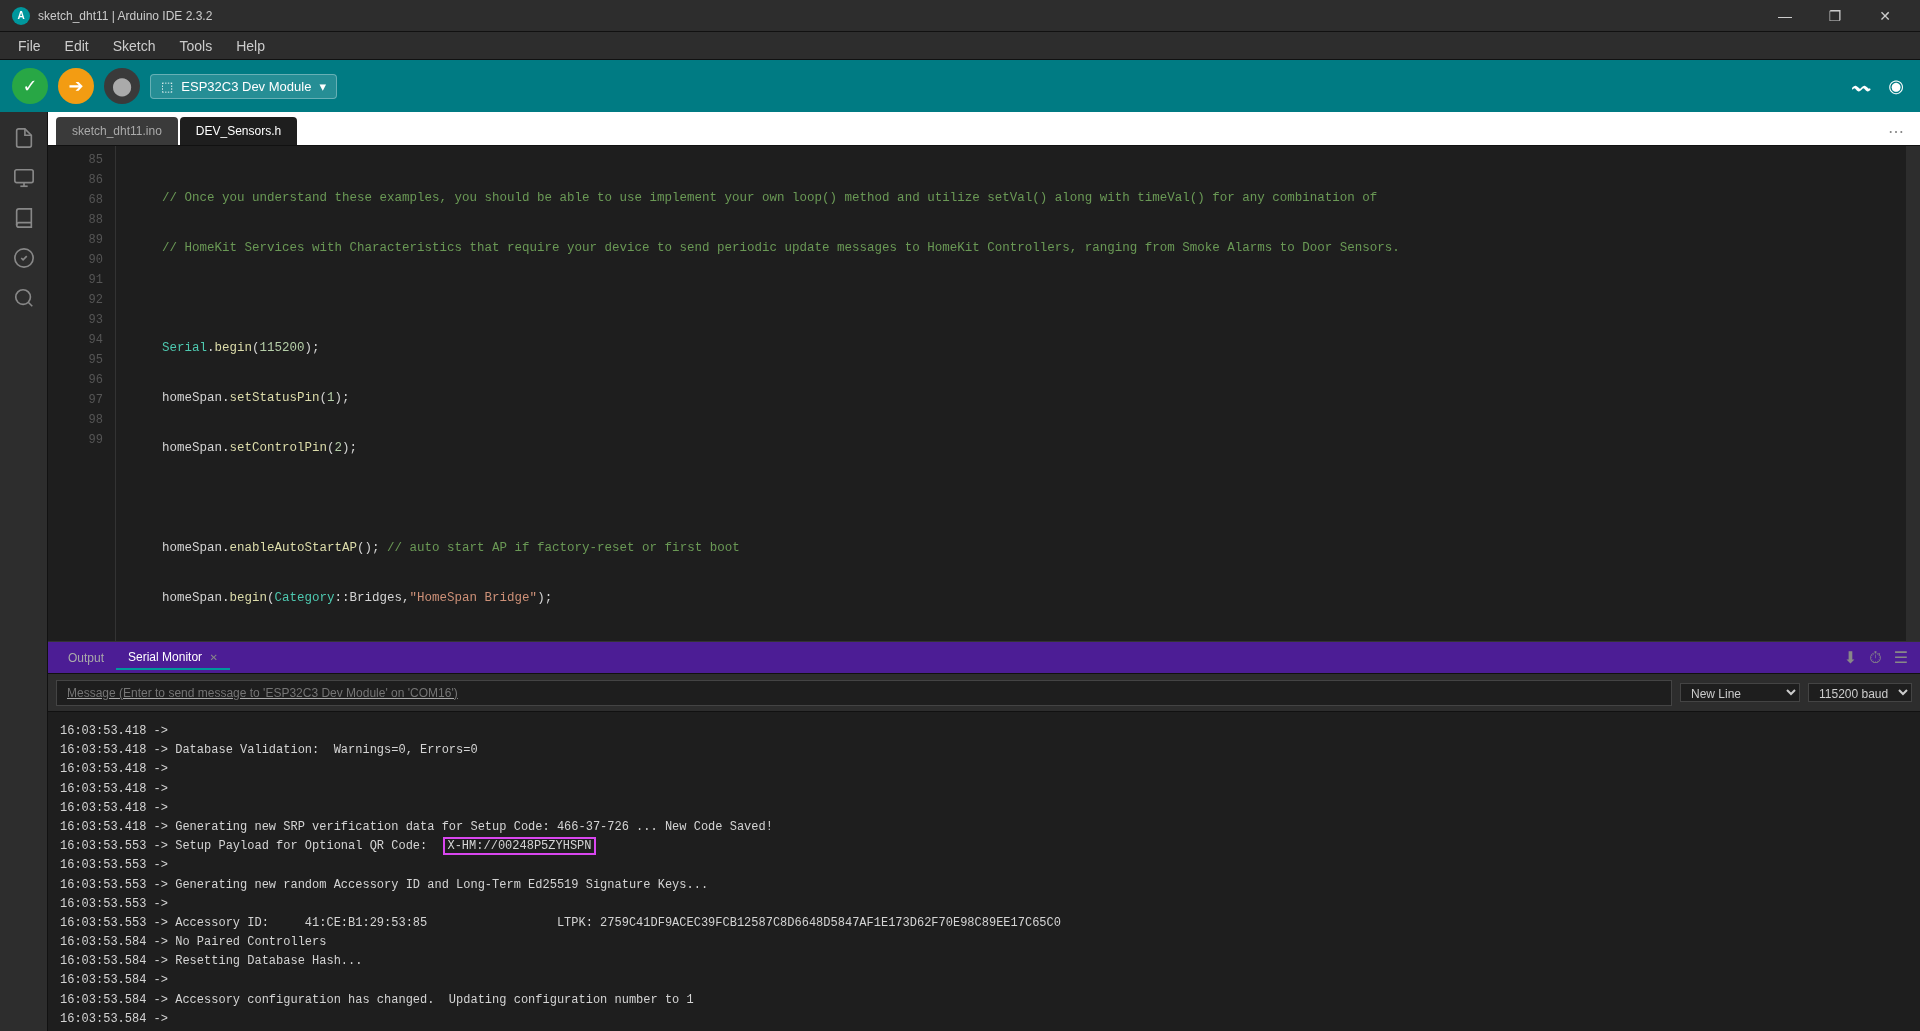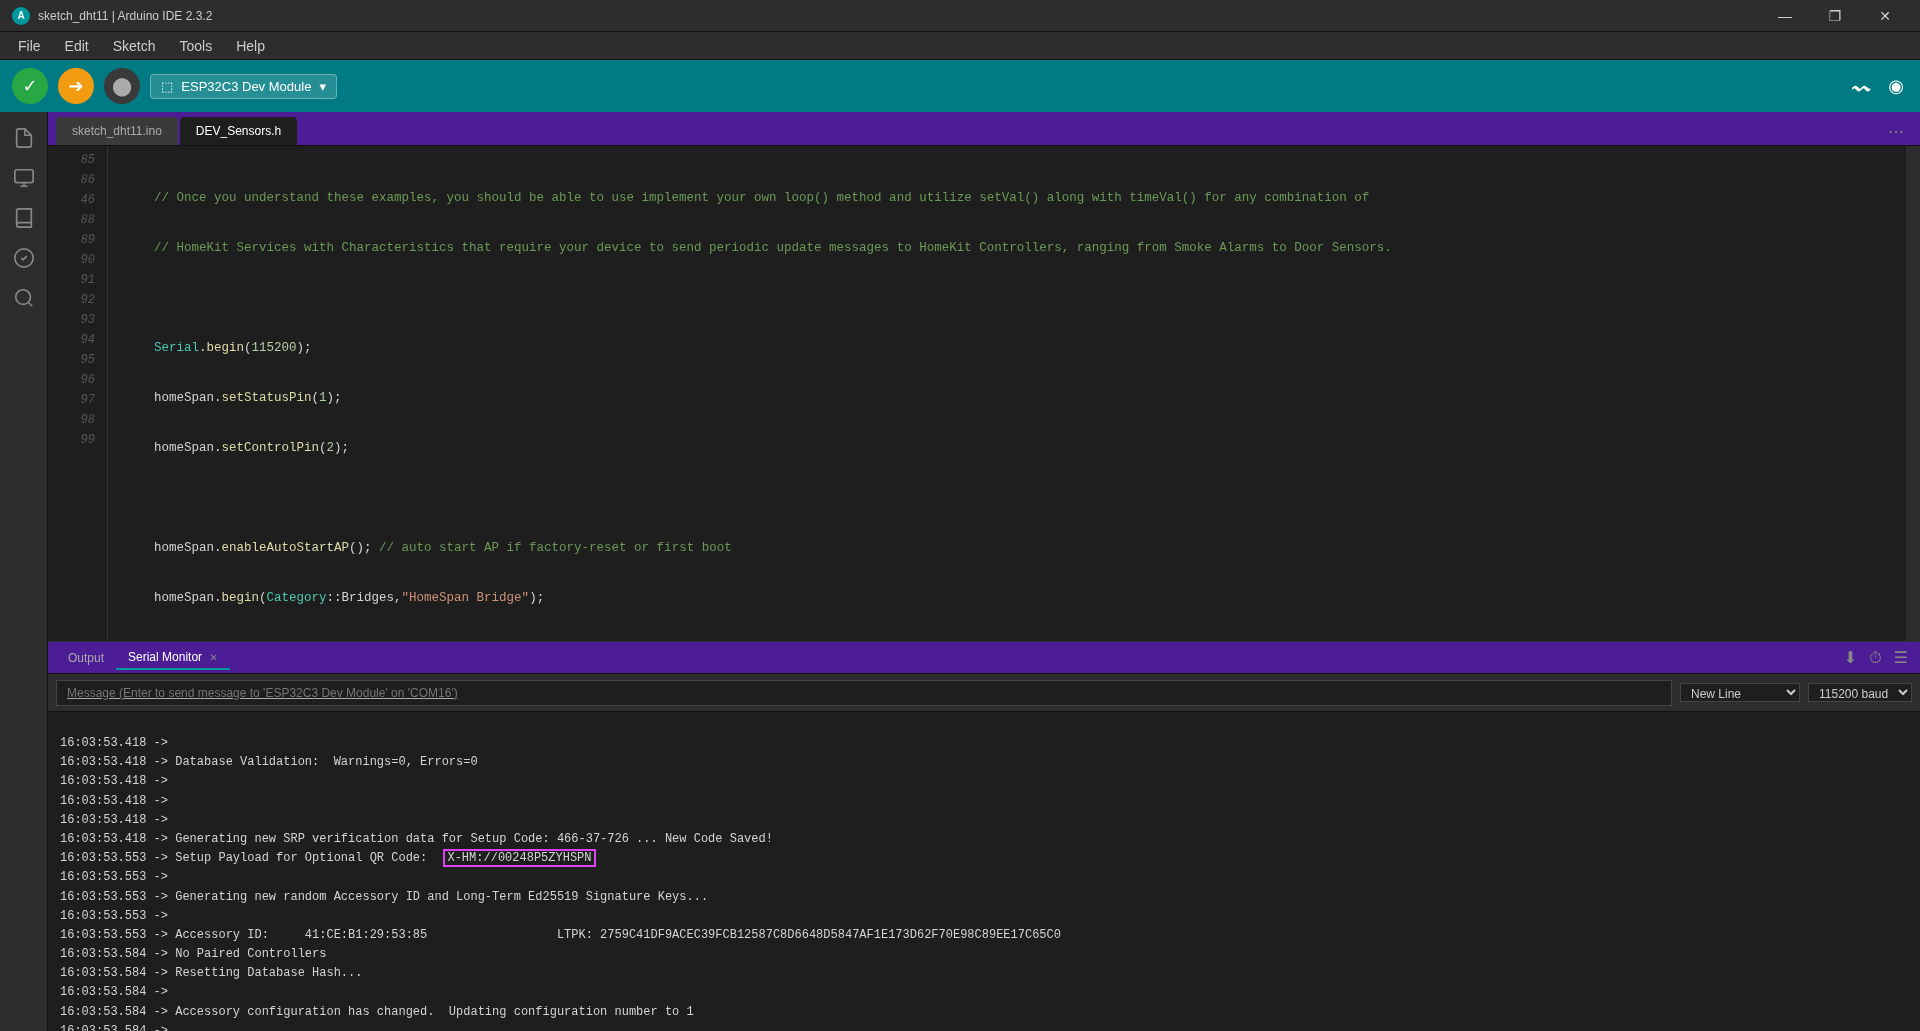--- a/index.html
+++ b/index.html
@@ -156,21 +156,21 @@
     
     #content-area {
       flex: 1;
       display: flex;
       flex-direction: column;
       overflow: hidden;
     }
 
     
     #tabs-bar {
-      background: #4c1d95;
+      background: #ffffff;
       height: 34px;
       display: flex;
       align-items: flex-end;
       border-bottom: 1px solid #111;
       padding: 0 8px;
     }
     .tab {
       padding: 6px 16px;
       font-size: 12px;
       cursor: pointer;
@@ -198,30 +198,29 @@
     
     #code-editor {
       flex: 1;
       background: #1e1e1e;
       overflow: hidden;
       font-family: 'Consolas', 'Courier New', monospace;
       font-size: 13px;
       display: flex;
     }
     #line-numbers {
-      width: 60px;
+      width: 68px;
       background: #1e1e1e;
       color: #555;
       padding: 4px 0;
       text-align: right;
       padding-right: 12px;
       border-right: 1px solid #333;
       user-select: none;
       overflow: hidden;
-      font-style: italic;
     }
     .line-num {
       height: 20px;
       line-height: 20px;
       font-size: 12px;
     }
     #code-content {
       flex: 1;
       padding: 12px 16px;
       overflow: hidden;
@@ -308,21 +307,21 @@
       color: #888;
       font-size: 16px;
       cursor: pointer;
       padding: 2px 4px;
     }
     #serial-output {
       background: #1e1e1e;
       color: #d4d4d4;
       font-family: 'Consolas', 'Courier New', monospace;
       font-size: 12px;
-      padding: 22px 12px;
+      padding: 10px 12px;
       overflow: hidden;
       flex: 1;
       line-height: 1.6;
     }
     .serial-line { white-space: pre; }
     .highlighted-text {
       background: transparent;
       border: 2px solid #d946ef;
       color: #d4d4d4;
       padding: 0 2px;
@@ -412,21 +411,21 @@
       <div class="tab active">
         <span>DEV_Sensors.h</span>
       </div>
       <div class="tabs-more">⋯</div>
     </div>
 
     <div id="code-editor">
       <div id="line-numbers">
         <div class="line-num">85</div>
         <div class="line-num">86</div>
-        <div class="line-num">46</div>
+        <div class="line-num">68</div>
         <div class="line-num">88</div>
         <div class="line-num">89</div>
         <div class="line-num">90</div>
         <div class="line-num">91</div>
         <div class="line-num">92</div>
         <div class="line-num">93</div>
         <div class="line-num">94</div>
         <div class="line-num">95</div>
         <div class="line-num">96</div>
         <div class="line-num">97</div>

